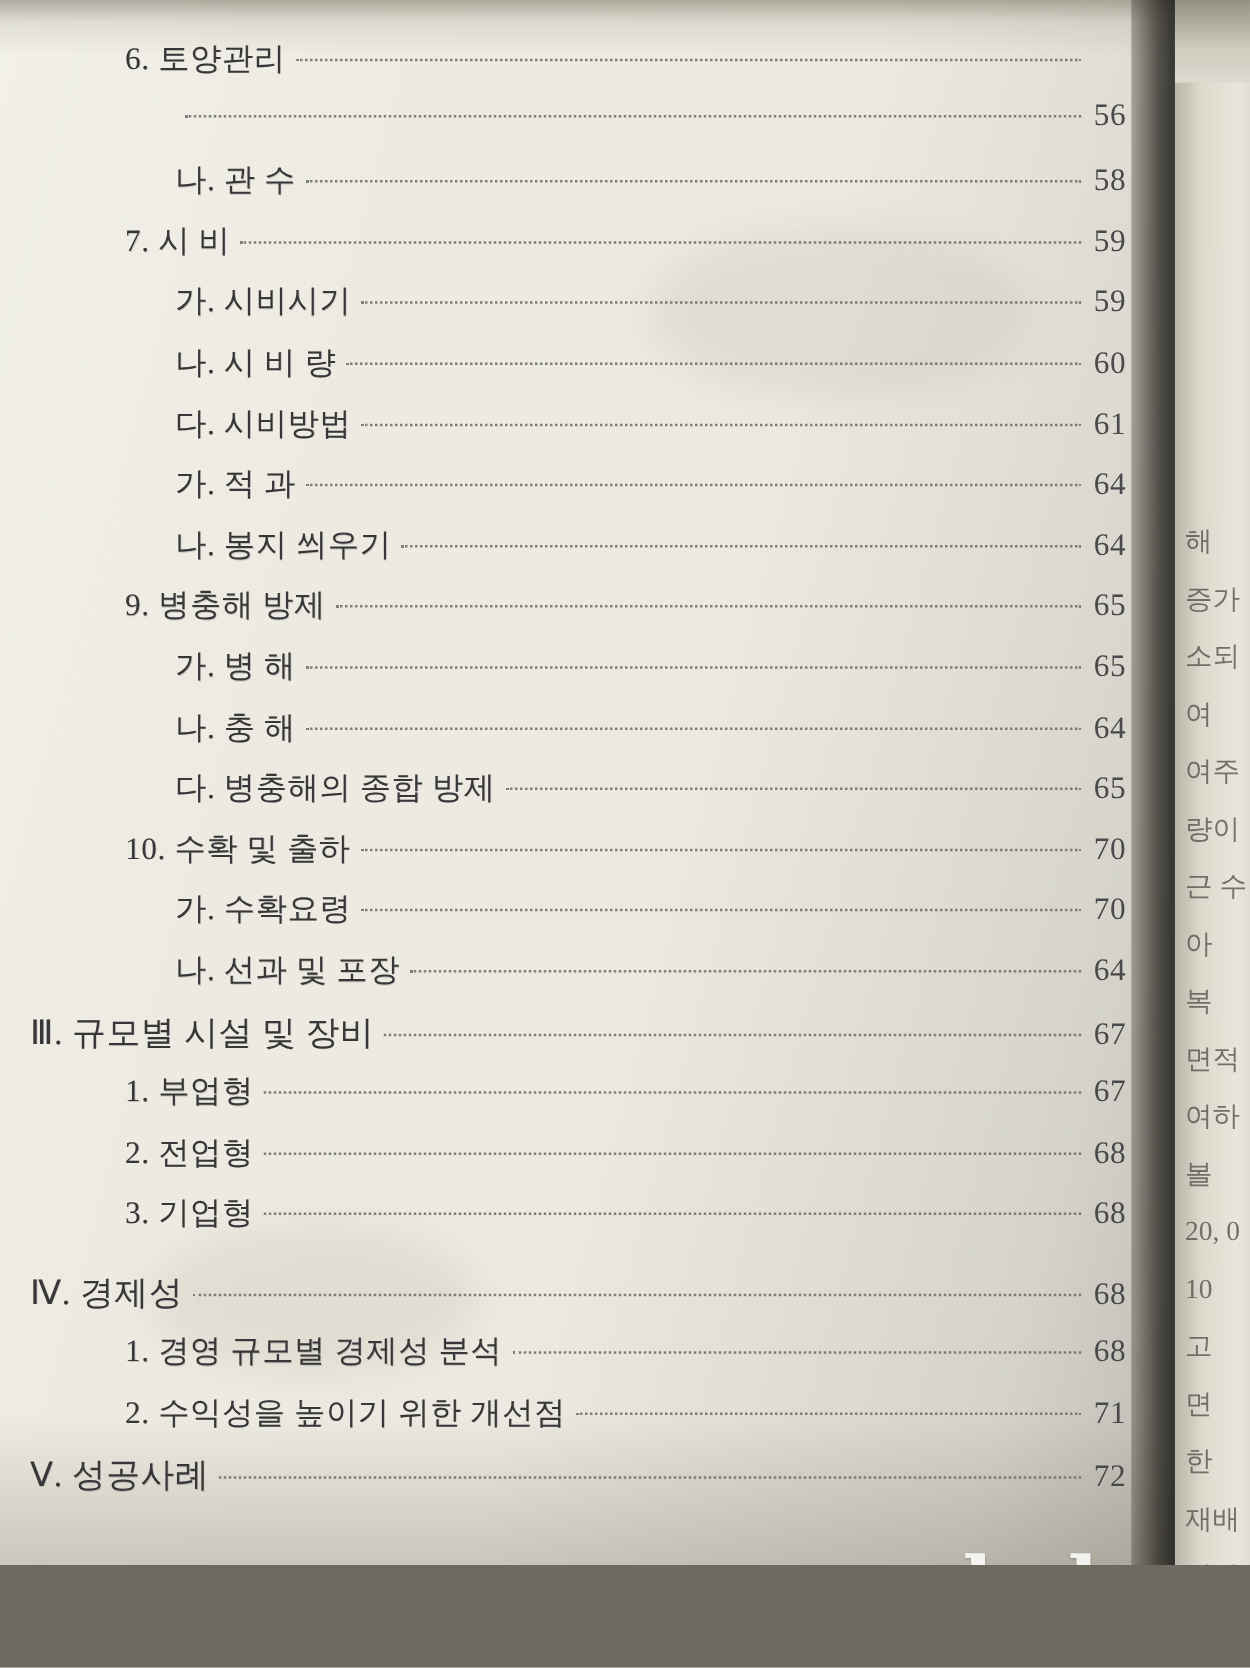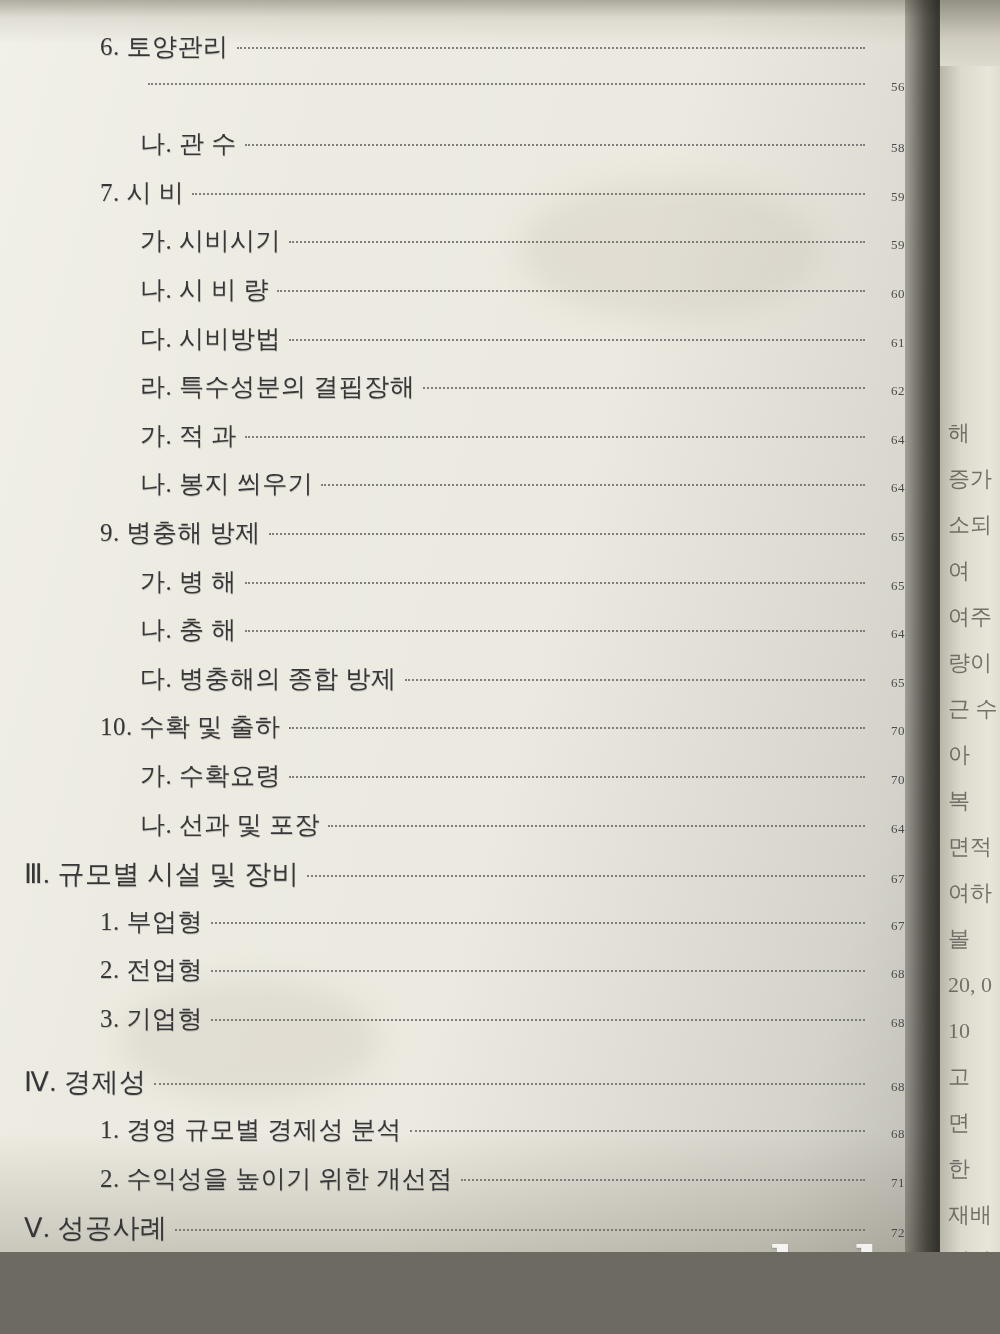--- a/index.html
+++ b/index.html
@@ -90,22 +90,22 @@
     flex: 1 1 auto;
     margin: 0 6px 0 8px;
     border-bottom: 2px dotted #6d6c6a;
     transform: translateY(-6px);
     min-width: 20px;
     opacity: 0.85;
   }
   .row .pg {
     display: inline-block;
     width: 34px;
-    text-align: right;
-    font-size: 13px;
+    text-align: center;
+    font-size: 25px;
     color: #4a4a4c;
   }
   
   .lv0 { padding-left: 24px; }   
   .lv1 { padding-left: 100px; }  
   .lv2 { padding-left: 140px; }
 
   .spacer-sm { height: 14px; }
 
   
@@ -190,25 +190,20 @@
       <span class="leader"></span>
       <span class="pg">60</span>
     </div>
 
     <div class="row lv2">
       <span class="label">다. 시비방법</span>
       <span class="leader"></span>
       <span class="pg">61</span>
     </div>
 
-    <div class="row lv2">
-      <span class="label">라. 특수성분의 결핍장해</span>
-      <span class="leader"></span>
-      <span class="pg">62</span>
-    </div>
 
 
     <div class="row lv2">
       <span class="label">가. 적        과</span>
       <span class="leader"></span>
       <span class="pg">64</span>
     </div>
 
     <div class="row lv2">
       <span class="label">나. 봉지 씌우기</span>

